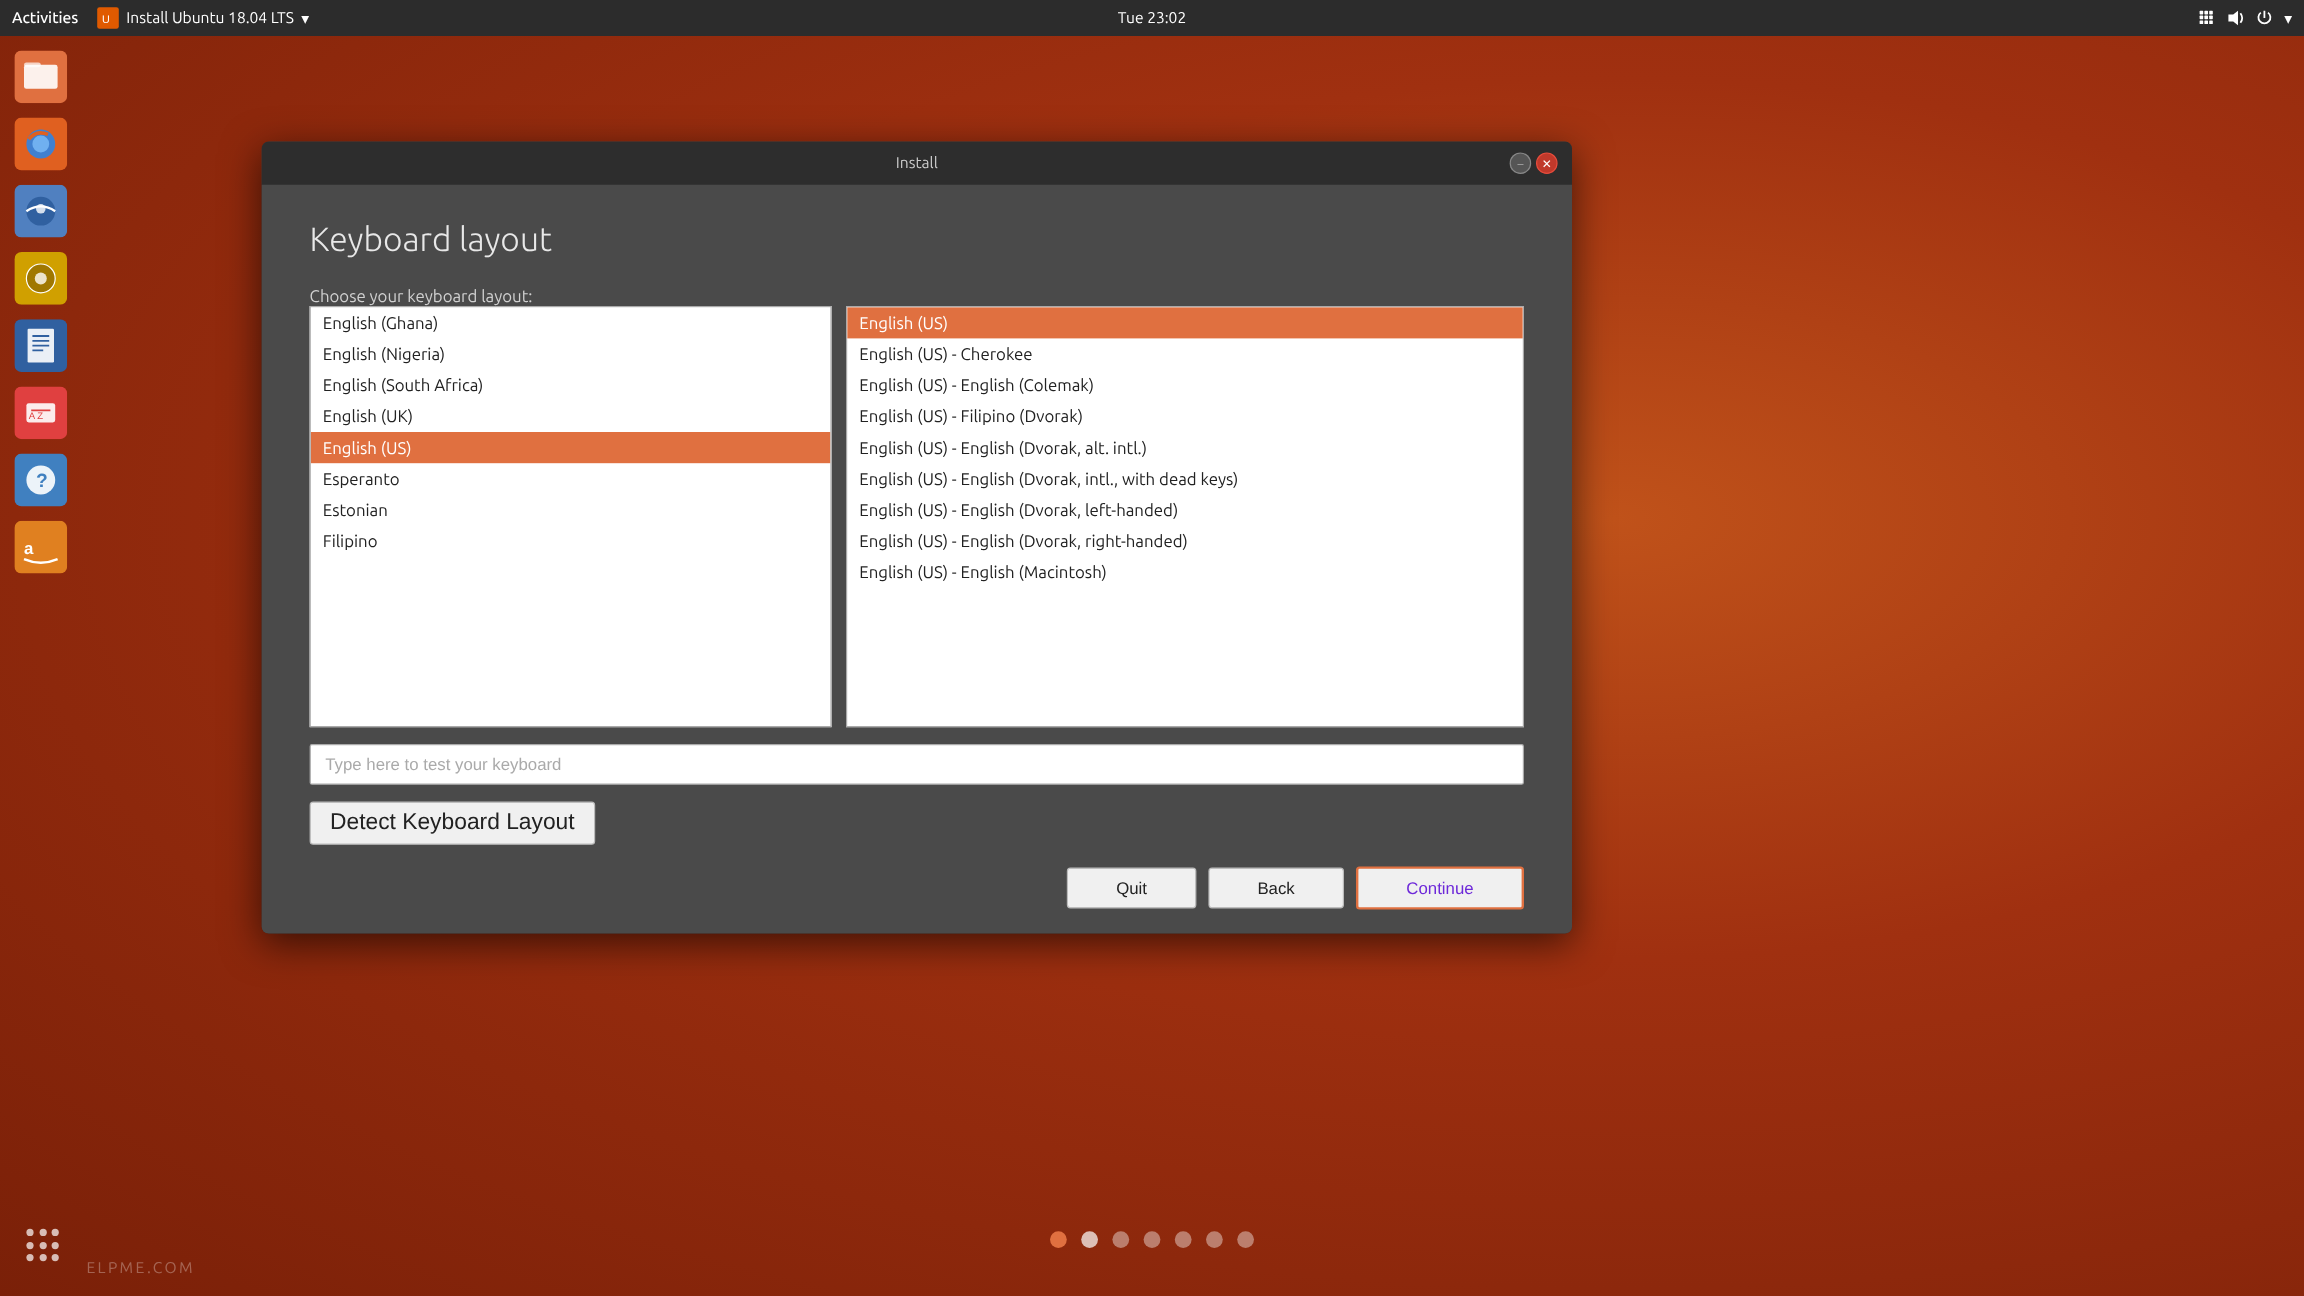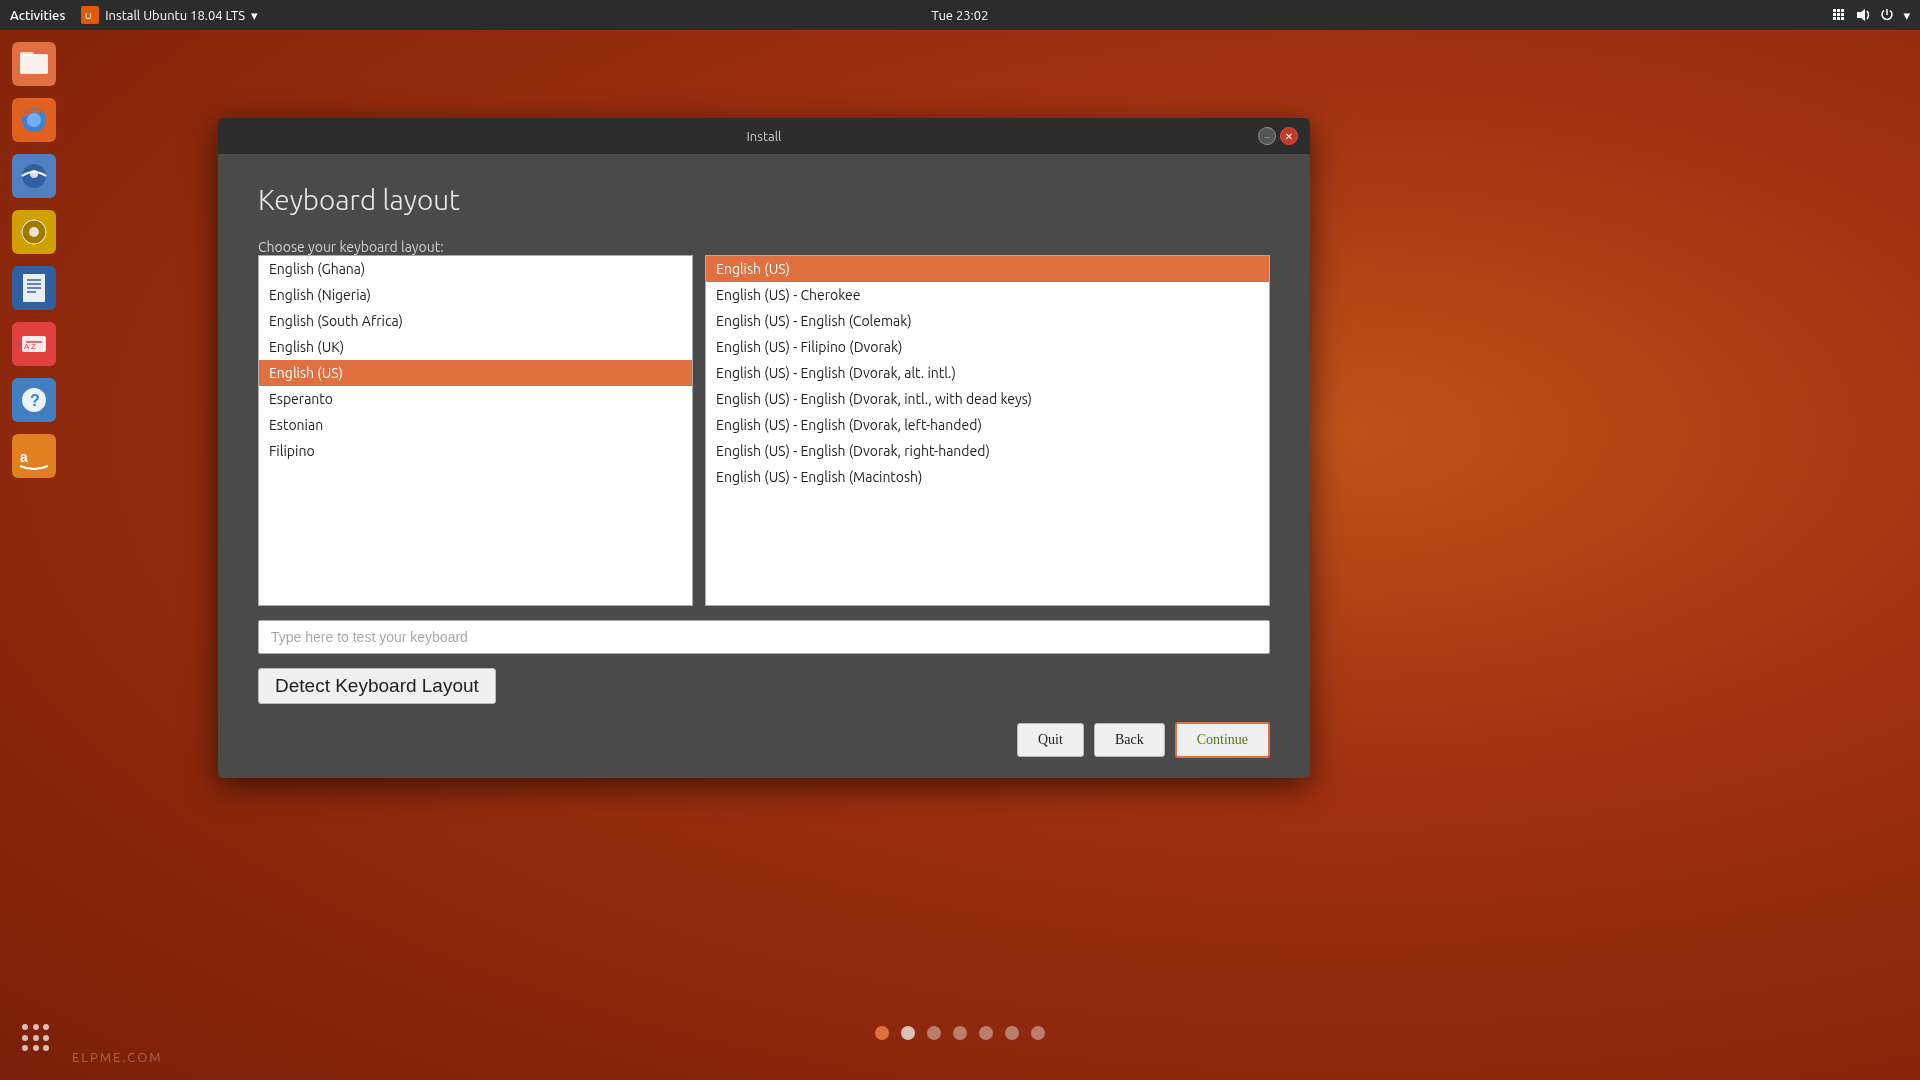--- a/index.html
+++ b/index.html
@@ -251,33 +251,32 @@
 
     .bottom-nav {
       display: flex;
       justify-content: flex-end;
       gap: 10px;
       margin-top: 18px;
       align-items: center;
     }
 
     .nav-btn {
-      padding: 8px 20px;
+      padding: 8px 40px;
       border-radius: 3px;
       font-size: 14px;
       cursor: pointer;
       border: 1px solid #bbb;
       background: #f0f0f0;
       color: #222;
-      font-family: Liberation Serif, serif;
     }
     .nav-btn-continue {
       background: #f0f0f0;
       border: 2px solid #e07040;
-      color: #4d7c0f;
+      color: #6d28d9;
       font-weight: 500;
     }
 
     
     .progress-dots {
       position: absolute;
       bottom: 40px;
       left: 50%;
       transform: translateX(-50%);
       display: flex;

